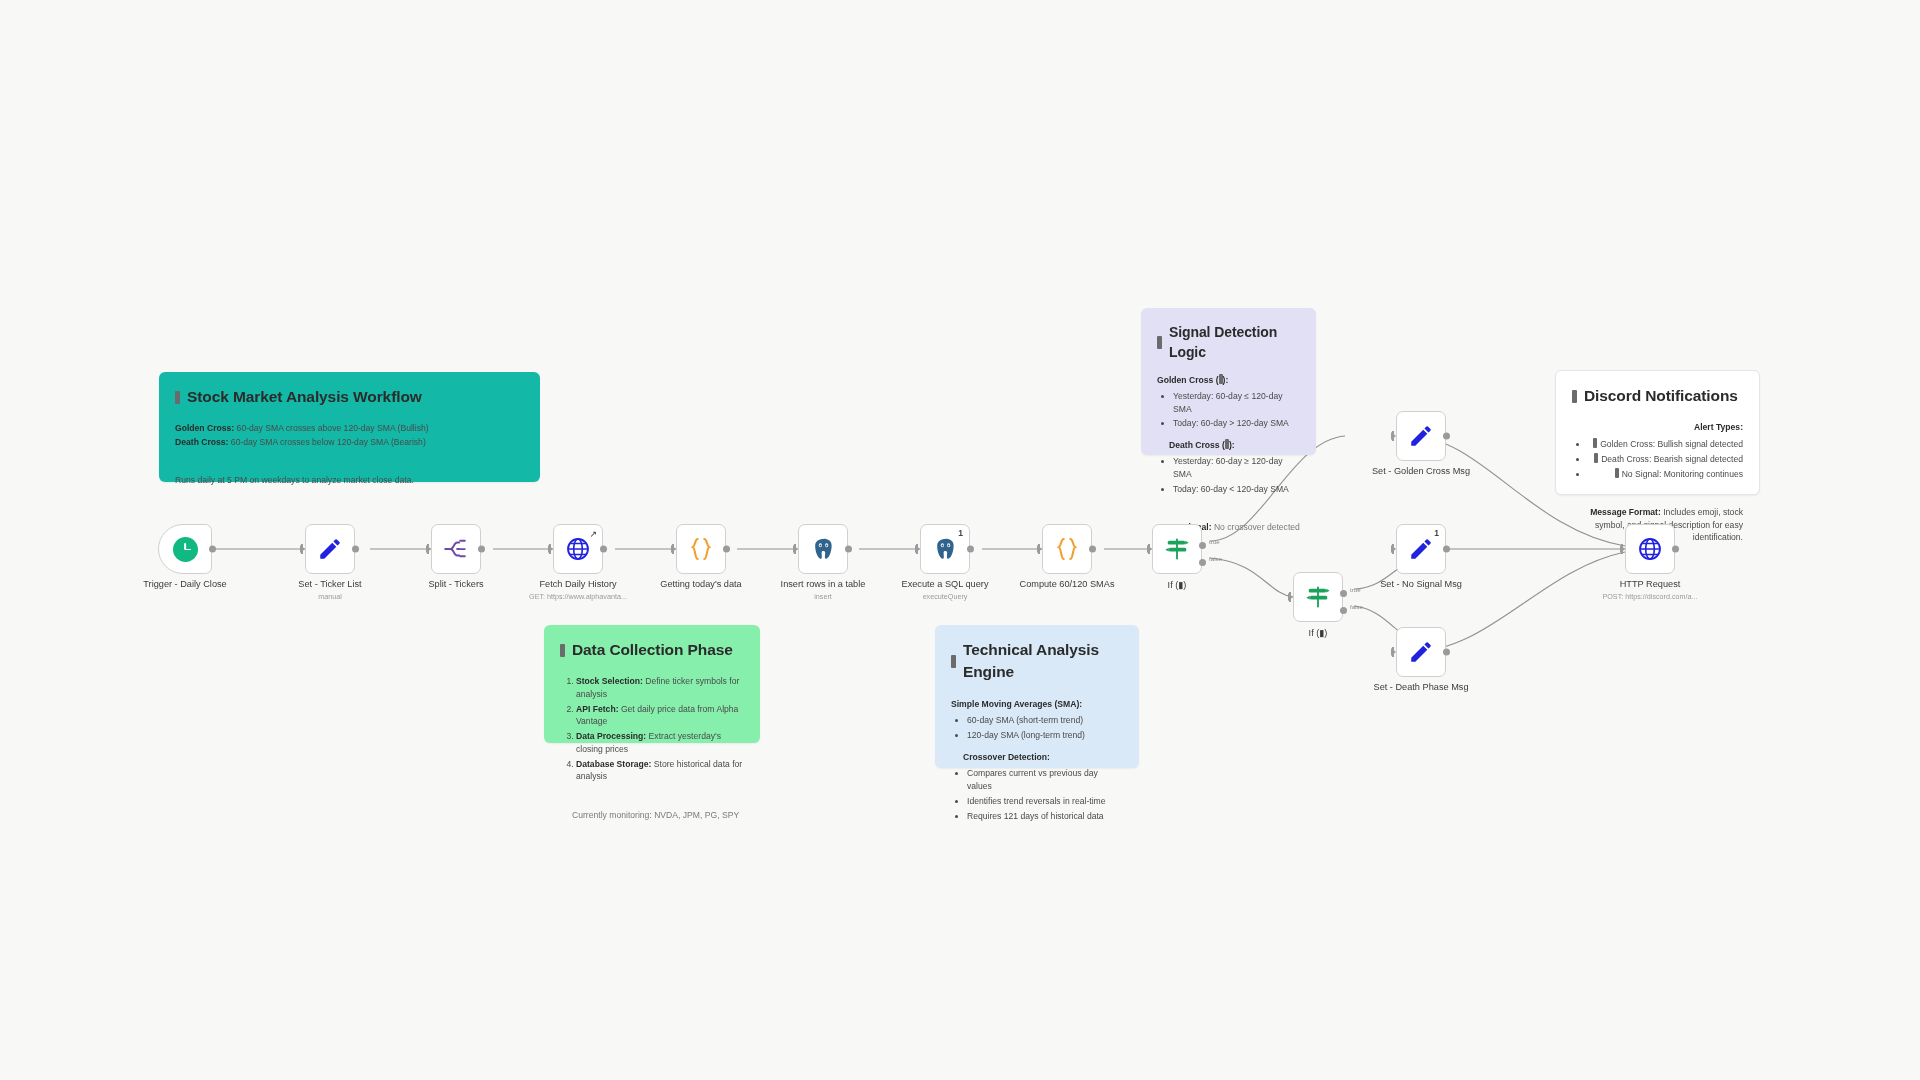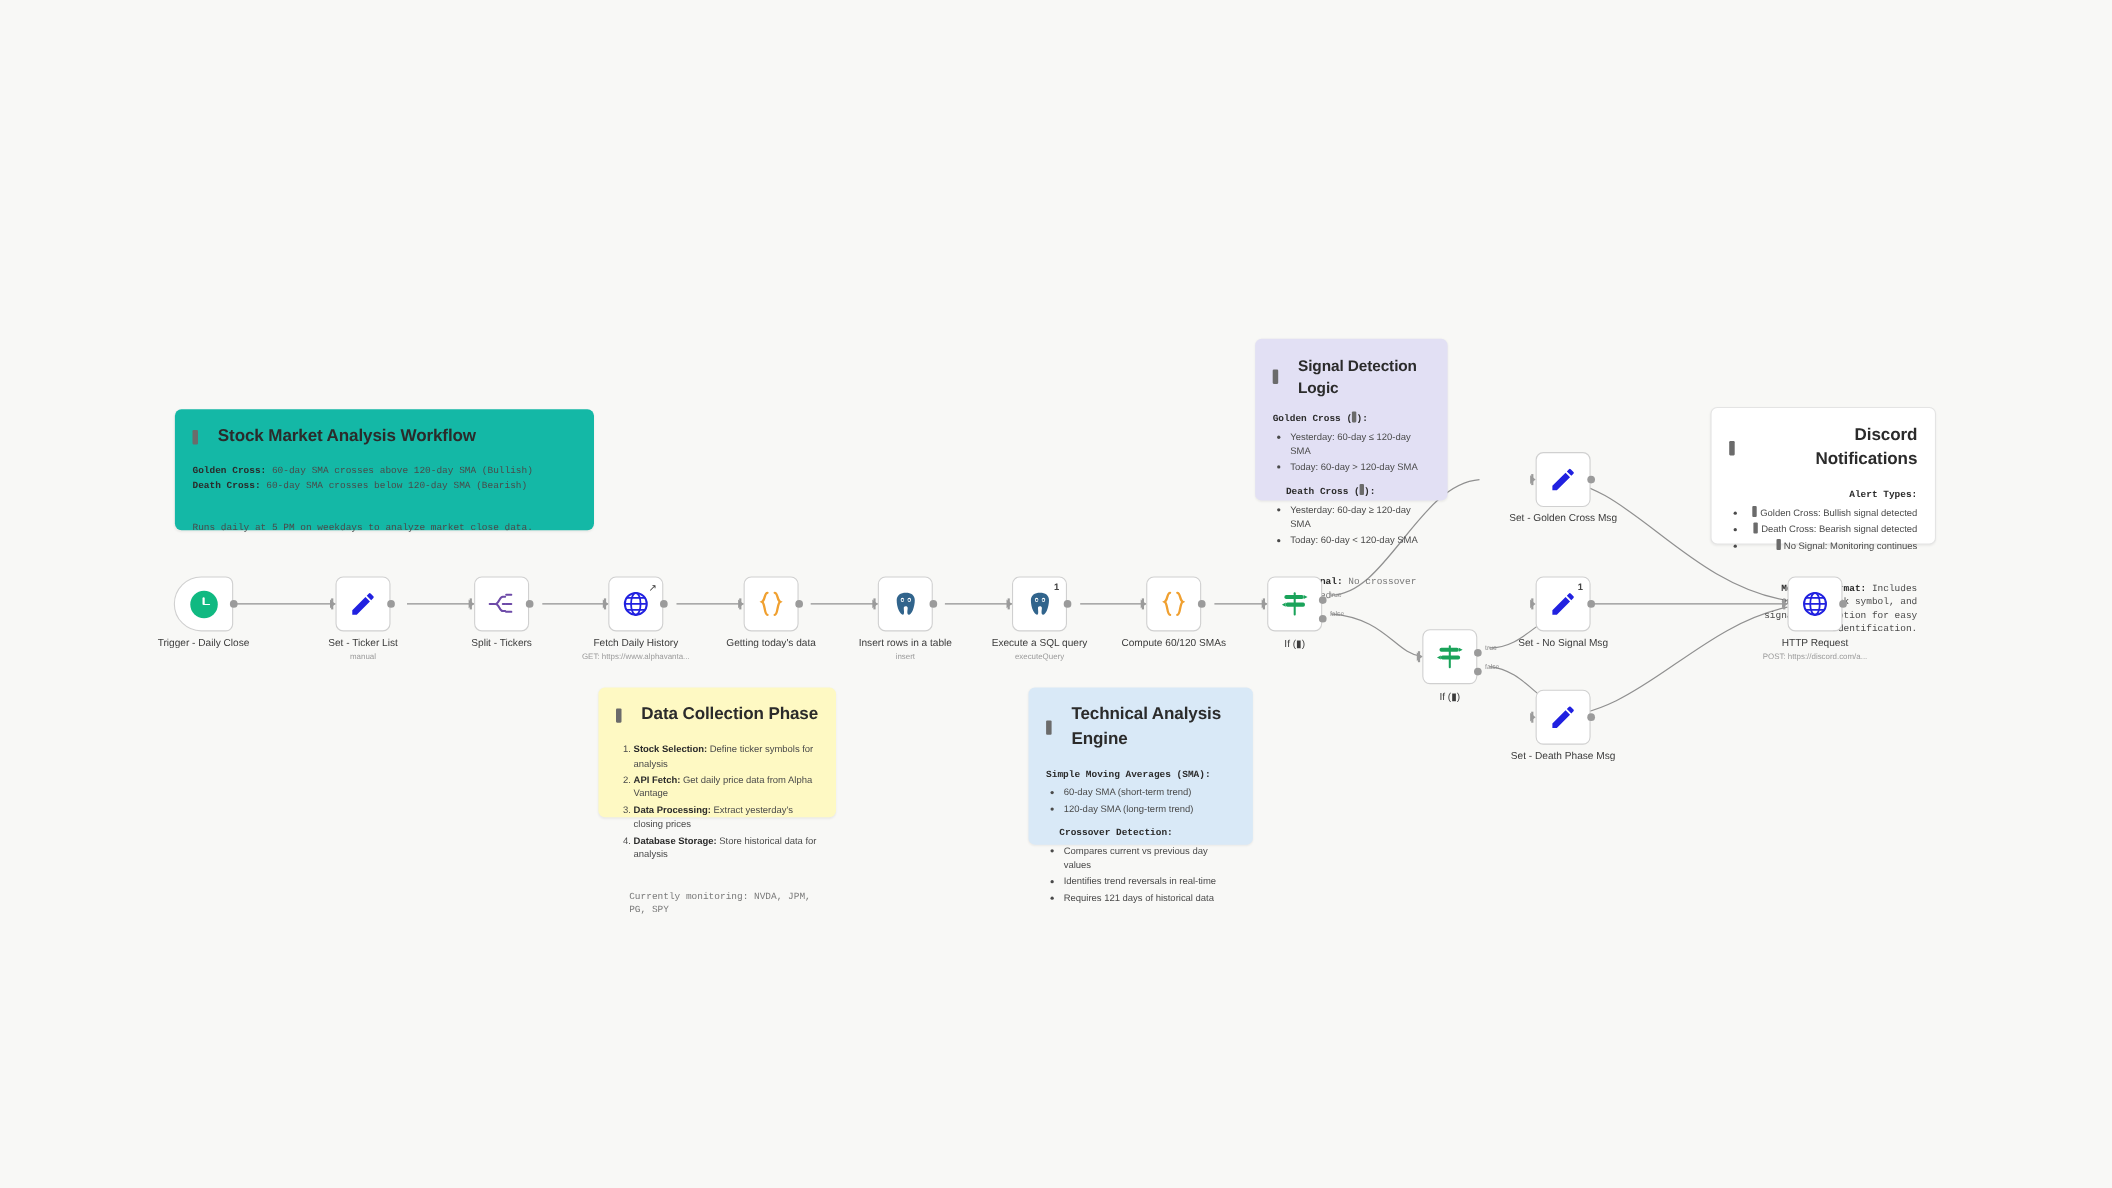--- a/index.html
+++ b/index.html
@@ -25,47 +25,47 @@
     line-height: 1.45;
   }
   .sticky h3 {
     margin: 0 0 14px 0;
     font-size: 15.5px;
     font-weight: 700;
     color: #2b2b2b;
     letter-spacing: -0.1px;
     display: flex;
     align-items: center;
-    gap: 18px;
+    gap: 7px;
   }
   .emoji-box {
     display: inline-block;
     width: 5px; height: 13px;
     background: #6b6b6b;
     border-radius: 1px;
     flex: 0 0 auto;
     position: relative;
     top: 0px;
   }
   .emoji-box.sm { width: 4px; height: 10px; }
-  .sticky p { margin: 0 0 9px 0; font-size: 8.6px; color: #4a4a4a; font-family: Liberation Mono, monospace; }
+  .sticky p { margin: 0 0 9px 0; font-size: 8.6px; color: #4a4a4a; }
   .sticky p:last-child { margin-bottom: 0; margin-top: 26px; }
   .sticky b, .sticky strong { color: #2b2b2b; font-weight: 700; }
   .sticky ul, .sticky ol {
     margin: 0 0 9px 0;
     padding-left: 16px;
     font-size: 8.6px;
     color: #4a4a4a;
   }
   .sticky li { margin-bottom: 2.5px; }
   .sticky .indent { padding-left: 12px; }
   .sticky .muted { color: #7a7a7a; }
 
   .sticky-green { background: #14b8a6; }
-  .sticky-yellow { background: #fef9c3; }
+  .sticky-yellow { background: #86efac; }
   .sticky-blue { background: #d9e9f7; }
   .sticky-purple { background: #e2e0f4; }
   .sticky-white { background: #ffffff; border: 1px solid #e4e4e4; }
 
   
   .node {
     position: absolute;
     width: 50px; height: 50px;
     background: #ffffff;
     border: 1.2px solid #d0d0d0;

